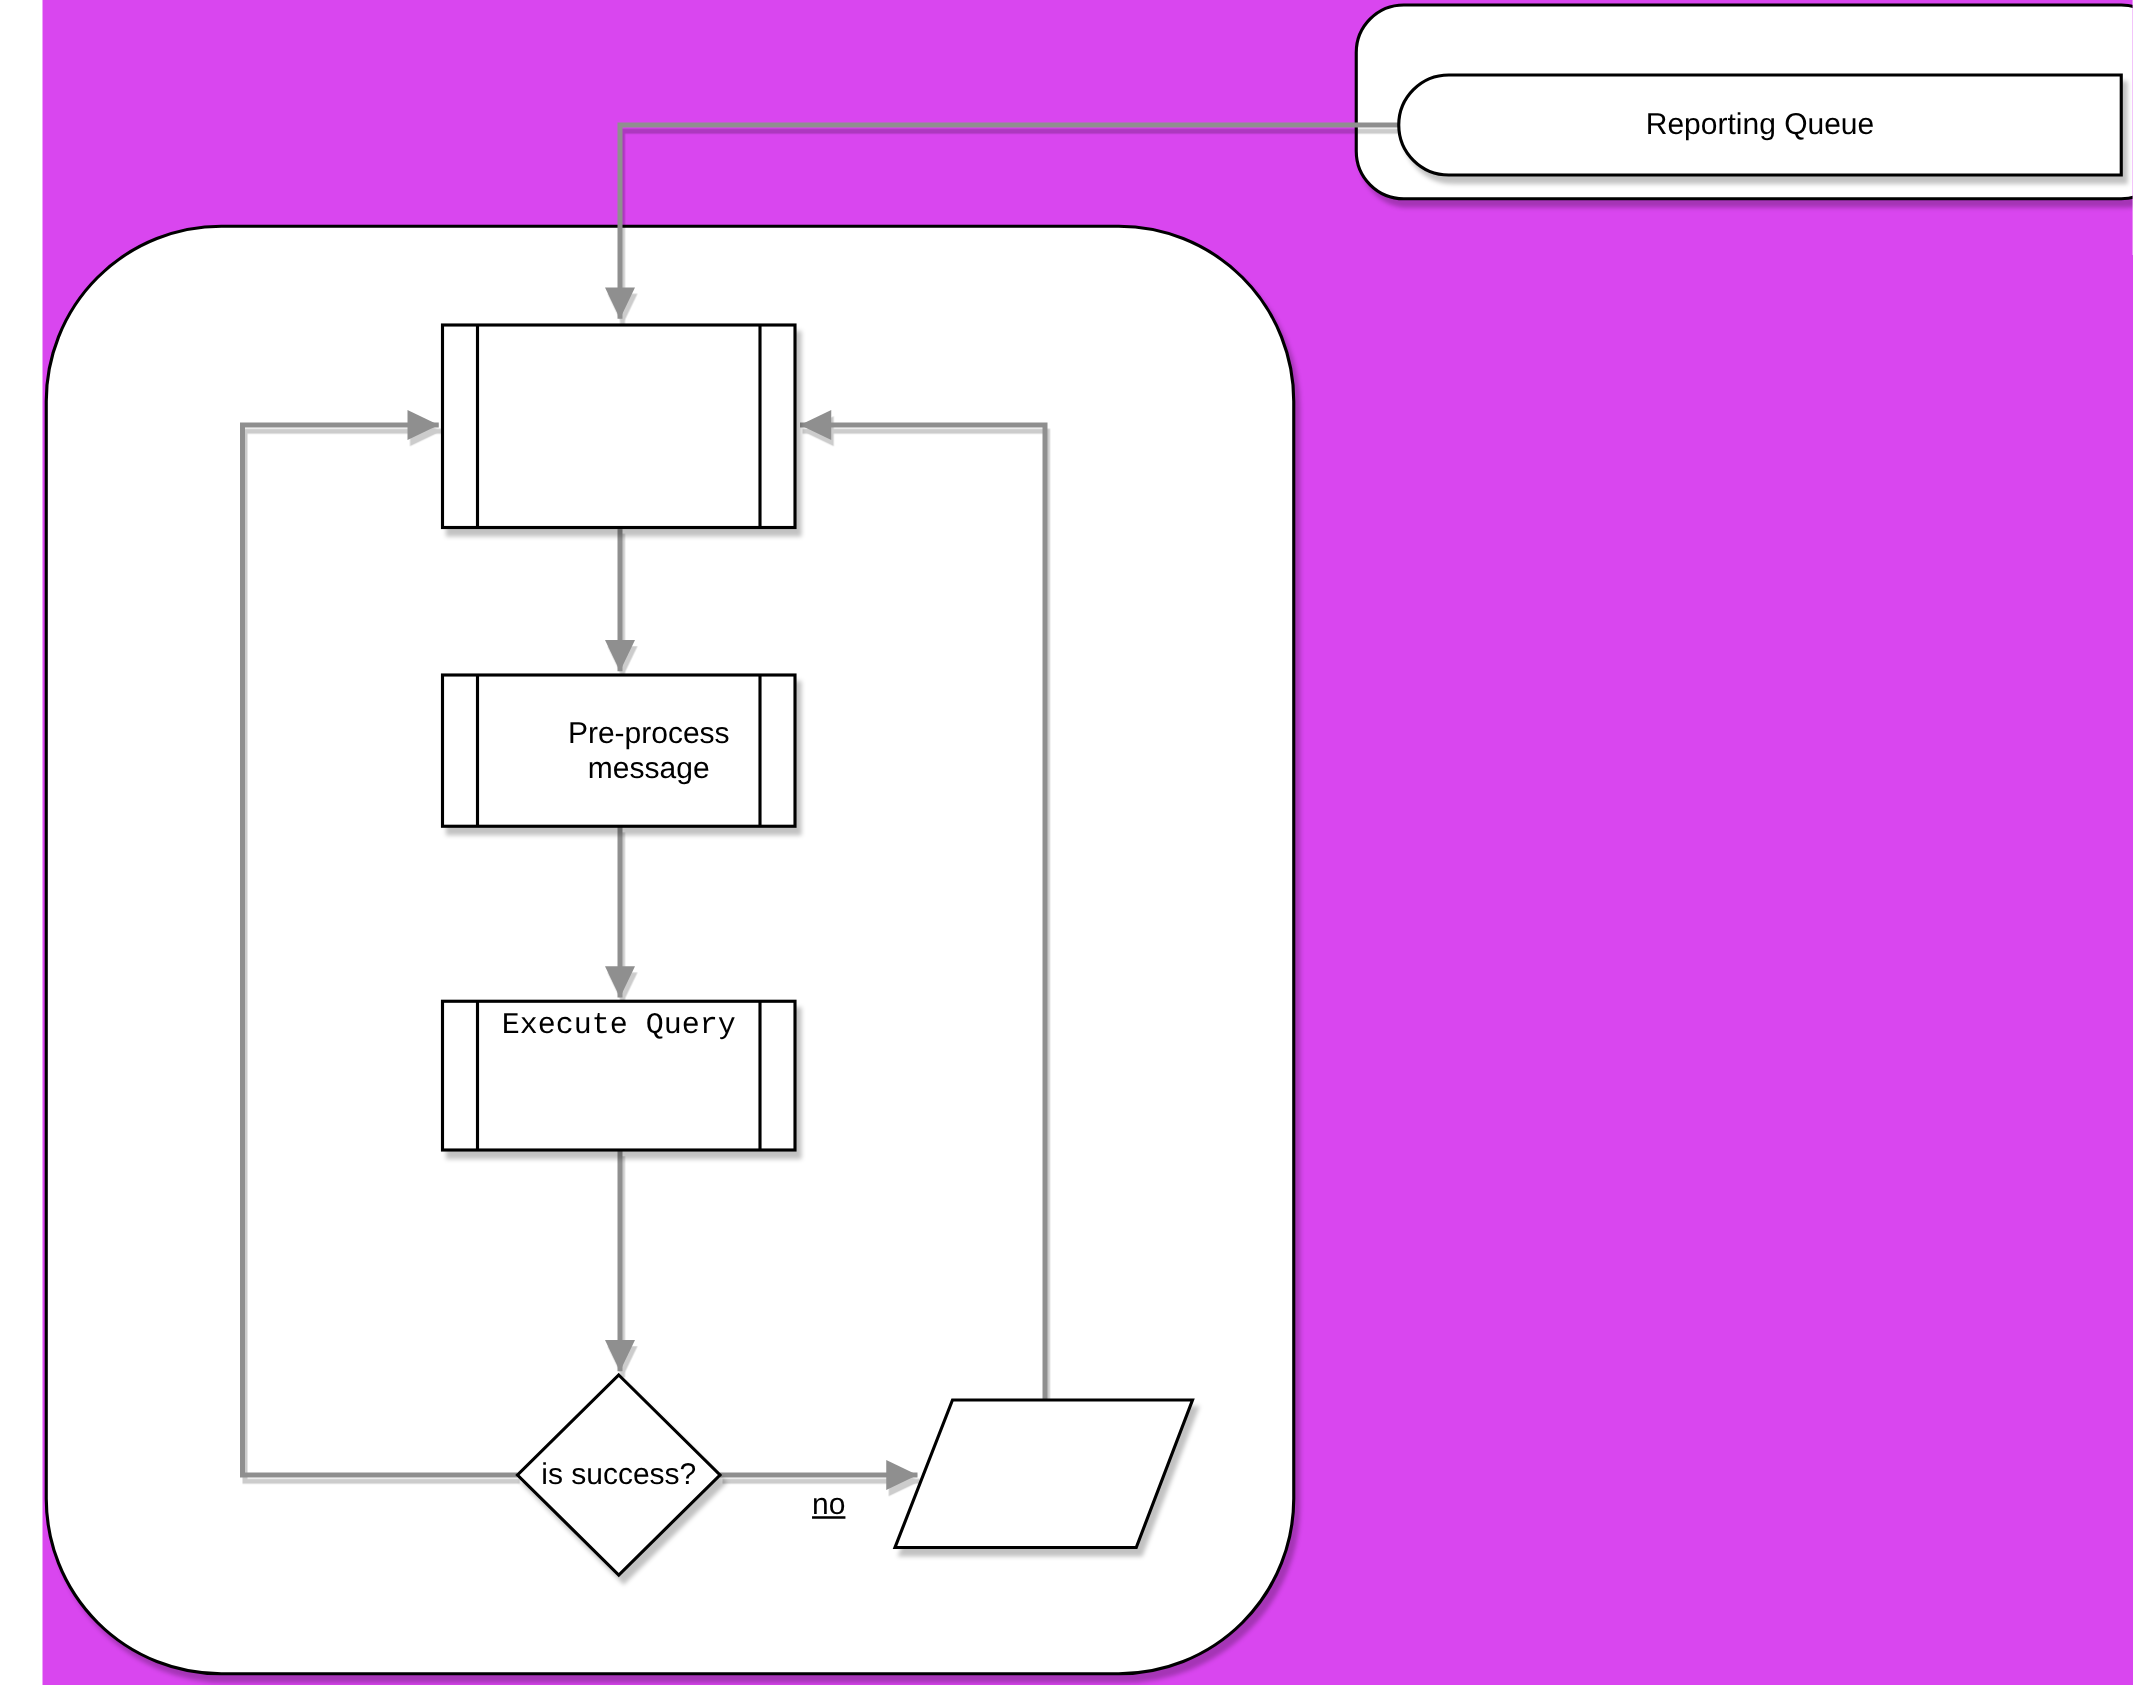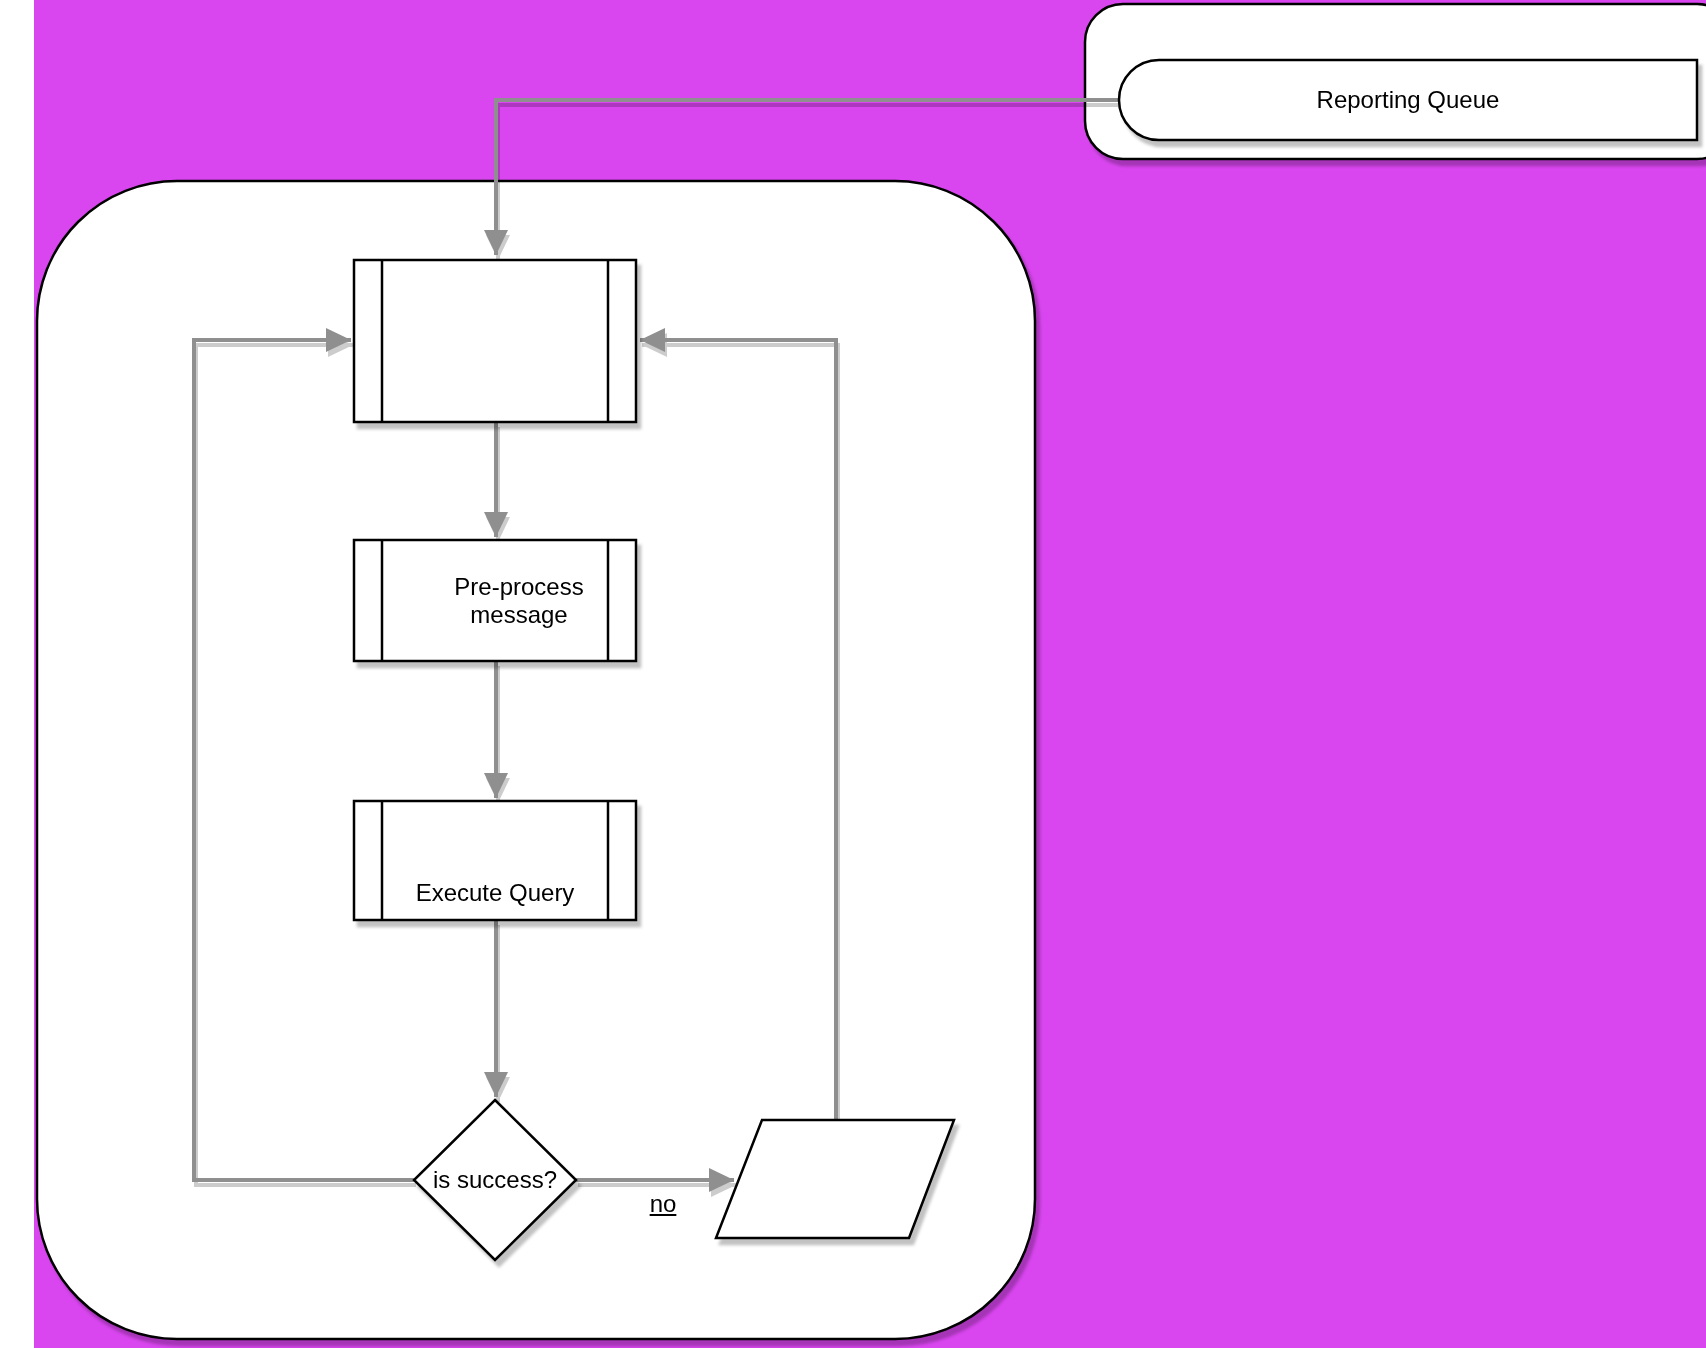--- a/index.html
+++ b/index.html
@@ -92,20 +92,20 @@
 
     <polygon class="shape shape-shadow" points="728,1120 920,1120 875,1238 682,1238"></polygon>
   </svg>
 
   <div class="label" style="left:1085px; top:60px; width:578px; height:80px;">Reporting Queue</div>
 
 
   <div class="label" style="left:320px; top:540px; width:330px; height:121px;">Pre-process
 message</div>
 
-  <div class="label" style="left:320px; top:831px; width:282px; height:124px;">Execute Query</div>
+  <div class="label" style="left:320px; top:759px; width:282px; height:124px;font-family:Liberation Mono, monospace;">Execute Query</div>
 
   <div class="label" style="left:380px; top:1100px; width:162px; height:160px;">is success?</div>
 
 
   <div class="label edge-label" style="left:599px; top:1188px; width:48px; height:32px;text-decoration:underline;">no</div>
 
 </div>
 
 </body></html>

